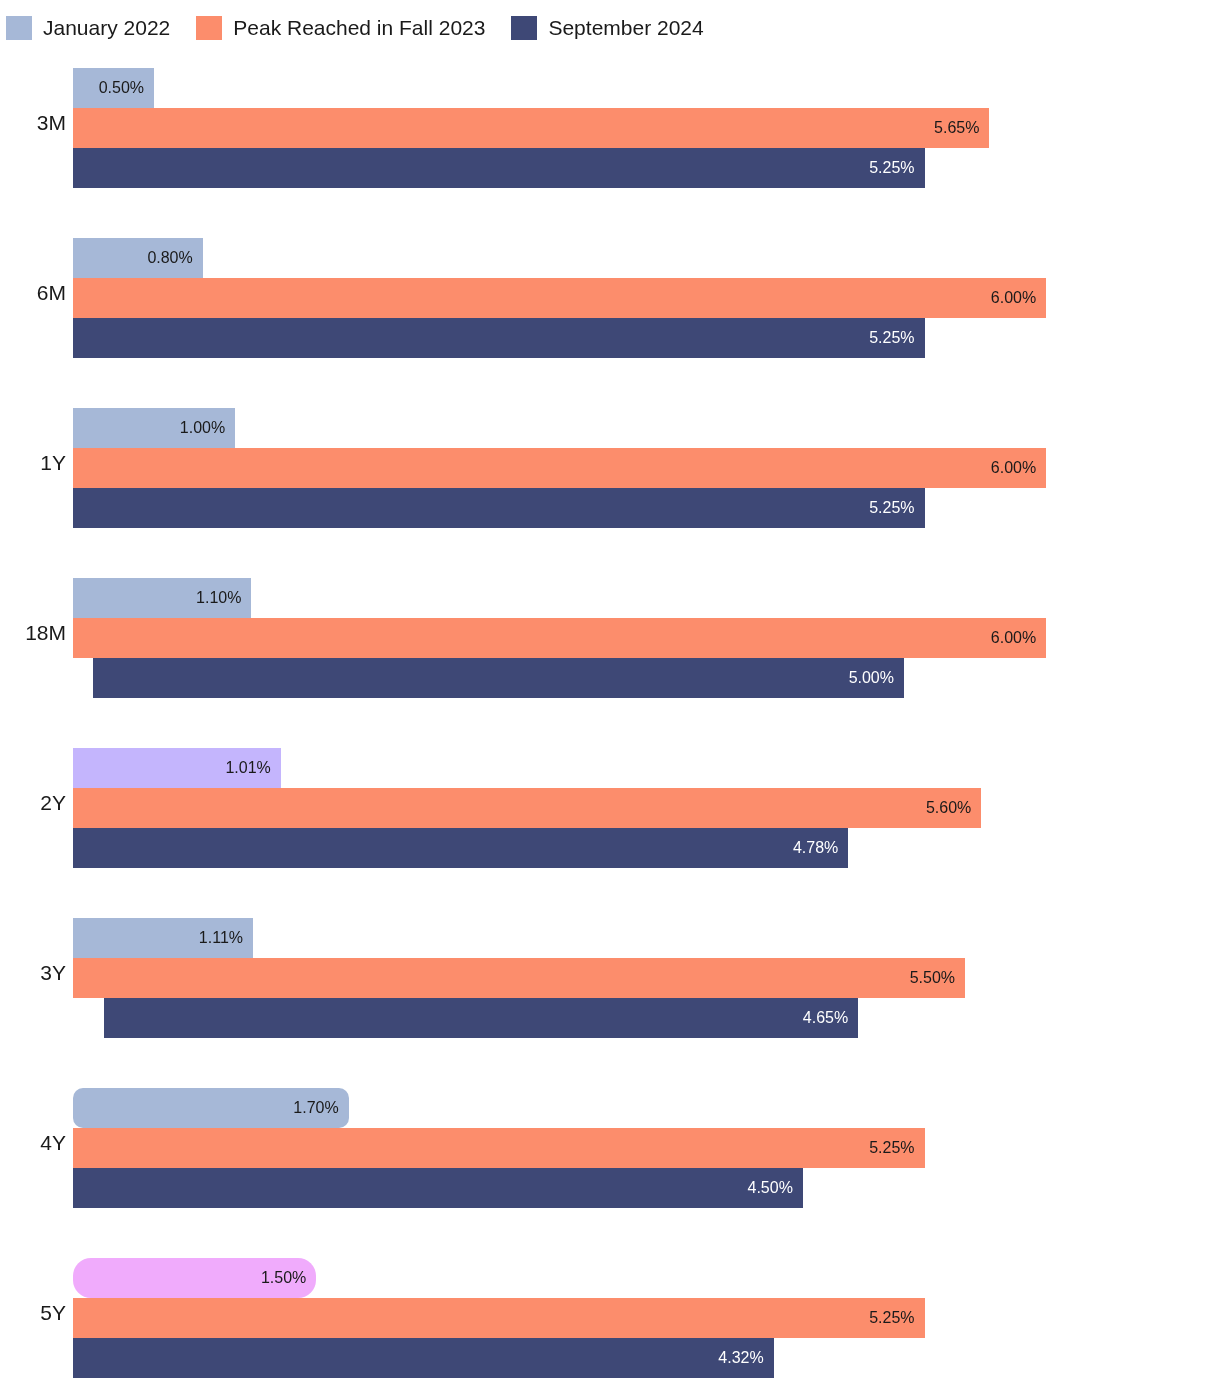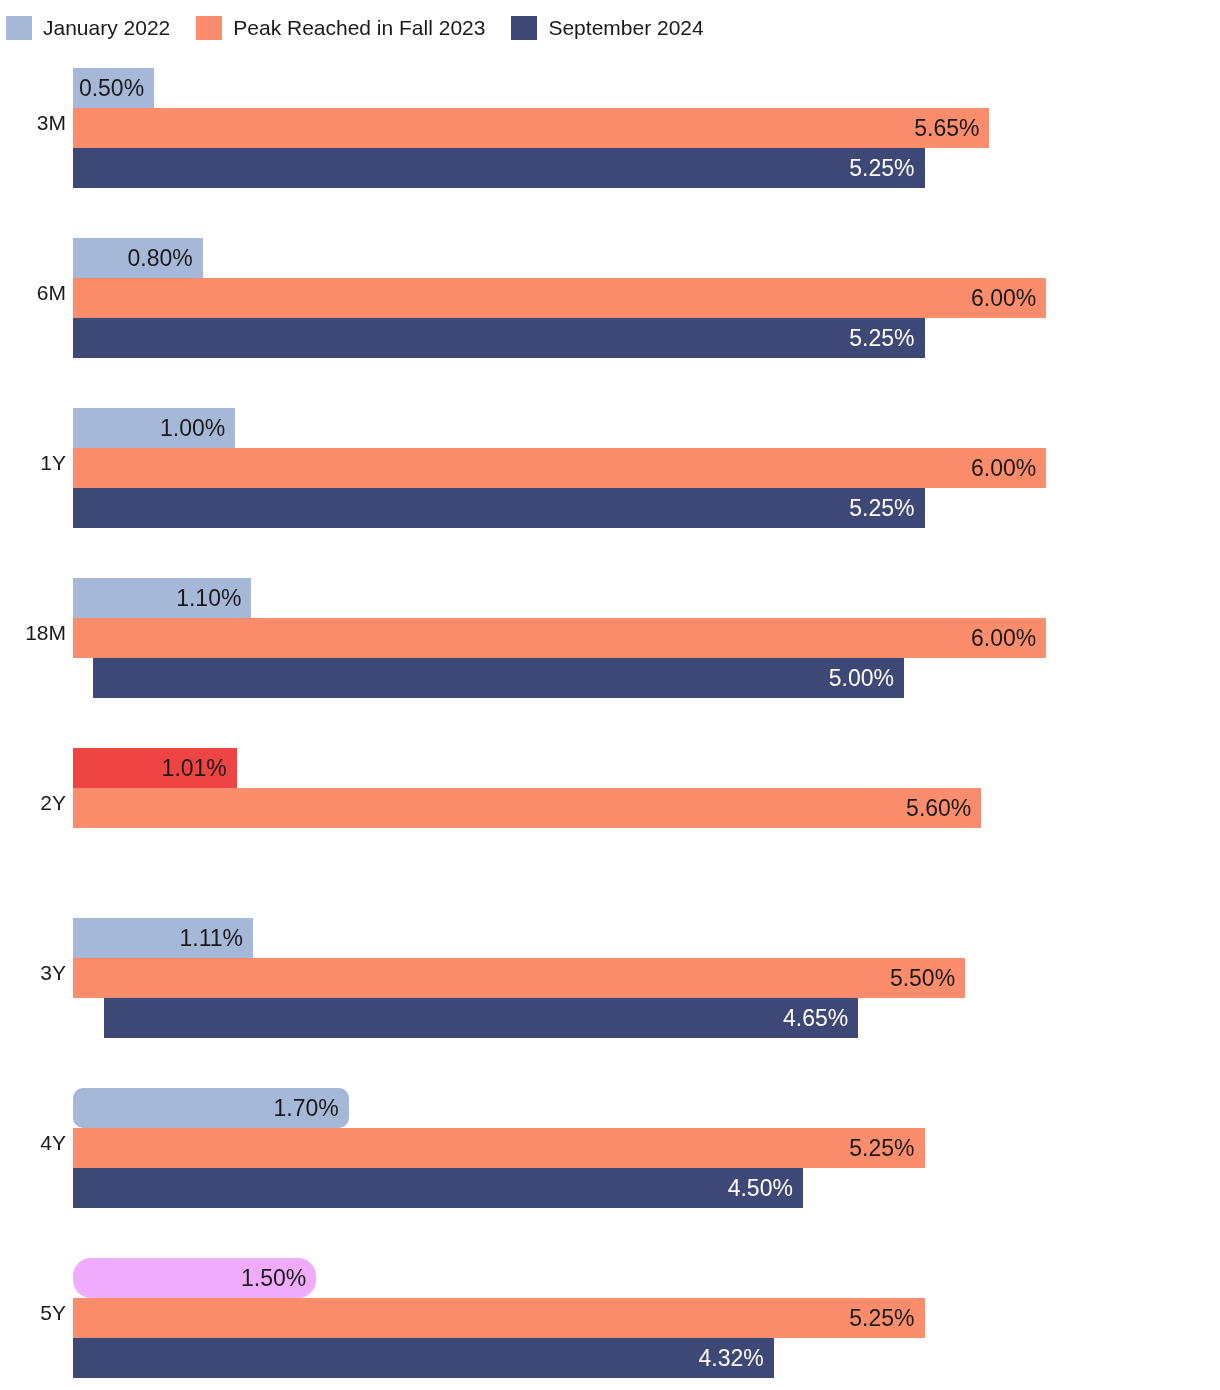--- a/index.html
+++ b/index.html
@@ -90,21 +90,21 @@
     height: 40px;
     position: relative;
     display: block;
   }
 
   .bar-value {
     position: absolute;
     top: 0;
     height: 40px;
     line-height: 40px;
-    font-size: 23px;
+    font-size: 16px;
     white-space: nowrap;
   }
   .bar-value.inside {
     right: 10px;
   }
   .bar-value.dark  { color: #1a1a1a; }
   .bar-value.light { color: #ffffff; }
 </style>
 </head>
 <body>
@@ -195,27 +195,32 @@
         </div>
         <div class="bar-row r2" style="width: 811px; padding-left: 20px;">
           <div class="bar" style="background: rgb(62, 72, 118); width: 811px;">
             <span class="bar-value inside light">5.00%</span>
           </div>
         </div>
       </div>
       <div class="group">
         <div class="cat-label">2Y</div>
         <div class="bar-row r0" style="width: 163.822px;">
-          <div class="bar" style="background: #ef4444; width: 163.822px;">
+          <div class="bar" style="background: #c4b5fd; width: 163.822px; padding-left: 44px;">
             <span class="bar-value inside dark">1.01%</span>
           </div>
         </div>
         <div class="bar-row r1" style="width: 908.32px;">
           <div class="bar" style="background: rgb(252, 141, 108); width: 908.32px;">
             <span class="bar-value inside dark">5.60%</span>
+          </div>
+        </div>
+        <div class="bar-row r2" style="width: 775.316px;">
+          <div class="bar" style="background: rgb(62, 72, 118); width: 775.316px;">
+            <span class="bar-value inside light">4.78%</span>
           </div>
         </div>
       </div>
       <div class="group">
         <div class="cat-label">3Y</div>
         <div class="bar-row r0" style="width: 180.042px;">
           <div class="bar" style="background: rgb(166, 184, 215); width: 180.042px;">
             <span class="bar-value inside dark">1.11%</span>
           </div>
         </div>

